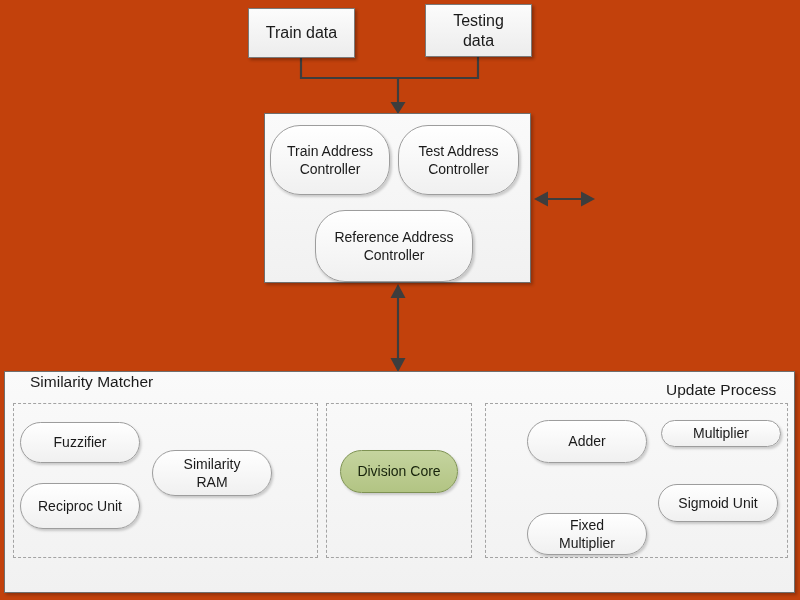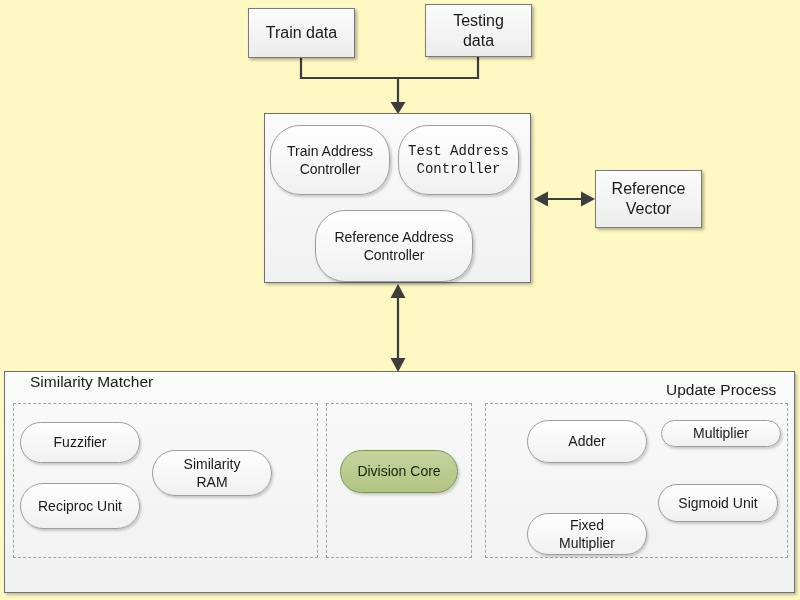--- a/index.html
+++ b/index.html
@@ -1,19 +1,19 @@
 <!DOCTYPE html>
 <html><head>
 <meta charset="utf-8">
 <style>
   html,body { margin:0; padding:0; background:#ffffff; }
   .canvas {
     position: relative;
     width: 800px; height: 600px;
-    background: #fef9c3;
+    background: #c2410c;
     font-family: "Liberation Sans", sans-serif;
     color: #1a1a1a;
     overflow: hidden;
   }
   .node, .panel, .dashed-group, .pill, .panel-label { position: absolute; box-sizing: border-box; }
 
   
   .node {
     background: linear-gradient(180deg, #fcfcfc 0%, #ececec 100%);
     border: 1.6px solid #7a7a7a;
@@ -55,21 +55,21 @@
     color: #17230b;
   }
 
   
   #train-data    { left:248px; top:8px;   width:107px; height:50px; }
   #testing-data  { left:425px; top:4px;   width:107px; height:53px; padding:16px 16px; }
   #ref-vector    { left:595px; top:170px; width:107px; height:58px; }
 
   #controller-panel { left:264px; top:113px; width:267px; height:170px; }
   #train-addr { left:270px; top:125px; width:120px; height:70px; }
-  #test-addr  { left:398px; top:125px; width:121px; height:70px;font-family:Liberation Mono, monospace; }
+  #test-addr  { left:398px; top:125px; width:121px; height:70px; }
   #ref-addr   { left:315px; top:210px; width:158px; height:72px; }
 
   #bottom-panel { left:4px; top:371px; width:791px; height:222px; }
   #lbl-similarity { left:30px;  top:373px; }
   #lbl-update     { left:666px; top:381px; }
 
   #group-similarity { left:13px;  top:403px; width:305px; height:155px; }
   #group-division   { left:326px; top:403px; width:146px; height:155px; }
   #group-update     { left:485px; top:403px; width:303px; height:155px; }
 
@@ -106,21 +106,20 @@
   </svg>
 
   <div class="node" id="train-data">Train data</div>
   <div class="node" id="testing-data">Testing data</div>
 
   <div class="panel" id="controller-panel"></div>
   <div class="pill" id="train-addr">Train Address Controller</div>
   <div class="pill" id="test-addr">Test Address Controller</div>
   <div class="pill" id="ref-addr">Reference Address Controller</div>
 
-  <div class="node" id="ref-vector">Reference Vector</div>
 
   <div class="panel" id="bottom-panel"></div>
   <div class="panel-label" id="lbl-similarity">Similarity Matcher</div>
   <div class="panel-label" id="lbl-update">Update Process</div>
 
   <div class="dashed-group" id="group-similarity"></div>
   <div class="dashed-group" id="group-division"></div>
   <div class="dashed-group" id="group-update"></div>
 
   <div class="pill" id="fuzzifier">Fuzzifier</div>

